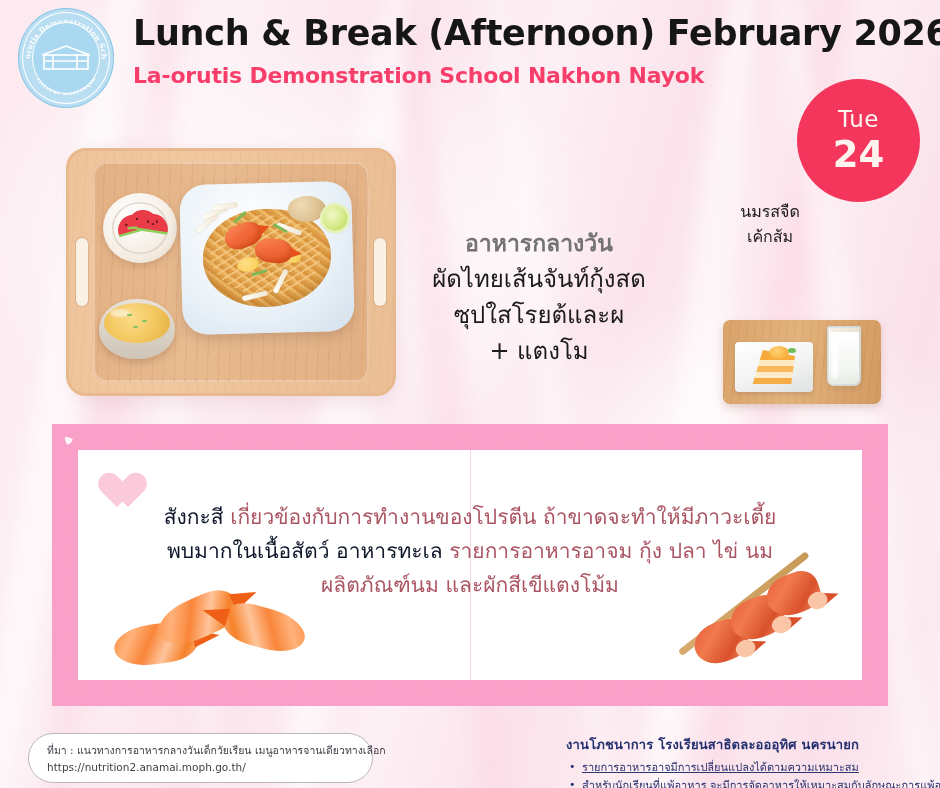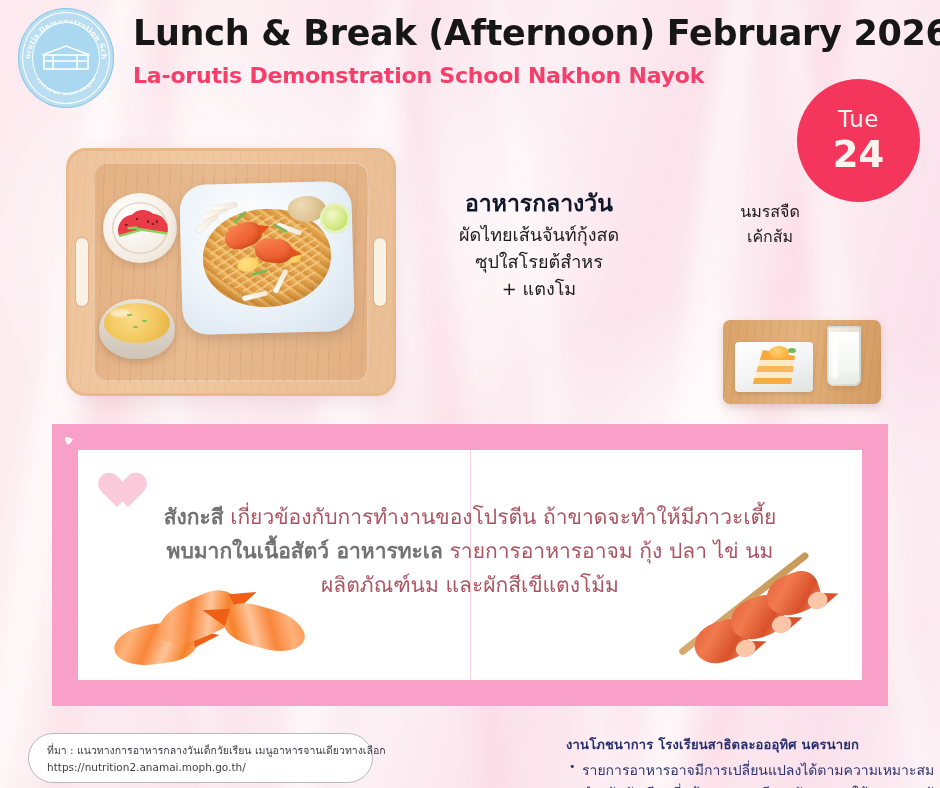--- a/index.html
+++ b/index.html
@@ -294,24 +294,25 @@
   }
   .egg.e1{ left:56px; top:74px; transform:rotate(-12deg);}
   .egg.e2{ left:98px; top:66px; transform:rotate(16deg);}
 
   
   .lunch-text {
     position: absolute; left: 404px; top: 186px; width: 270px;
     text-align: center;
   }
   .meal-head {
-    font-size: 23px; font-weight: 700; color: #0f172a;
+    font-size: 23px; font-weight: 700; color: #737373;
     line-height: 1.5;
-  }
-  .meal-line { font-size: 18px; color: #1b1b1b; line-height: 1.5; }
+    margin-top: 40px;
+  }
+  .meal-line { font-size: 24px; color: #1b1b1b; line-height: 1.5; }
 
   
   .snack-text {
     position: absolute; left: 690px; top: 200px; width: 160px;
     text-align: center;
   }
   .snack-head { font-size: 16px; font-weight: 700; color: #e8549a; line-height: 1.55; }
   .snack-line { font-size: 16px; color: #1b1b1b; line-height: 1.55; }
 
   
@@ -402,21 +403,21 @@
   .heart::before { transform: rotate(-45deg); transform-origin: 0 100%; }
   .heart::after  { transform: rotate(45deg);  transform-origin: 100% 100%; left: -2px;}
 
   .nutri-body {
     position: absolute; left: 0; right: 0; top: 50px;
     text-align: center;
     line-height: 1.62;
     font-size: 21px;
     z-index: 3;
   }
-  .nutri-body .em   { color: #737373; font-weight: 700; }
+  .nutri-body .em   { color: #0f172a; font-weight: 400; }
   .nutri-body .norm { color: #ab5563; }
 
   
   .shrimp-art-l { position:absolute; left: 36px; bottom: 4px; width: 190px; height: 92px; }
   .sh {
     position:absolute; width: 84px; height: 40px;
     border-radius: 42px 30px 34px 42px / 22px 20px 20px 22px;
     background: linear-gradient(120deg,#fb8d3e 0%,#ffb27a 22%,#f9863a 42%,#ffc49a 62%,#f58128 82%,#ffbf92 100%);
   }
   .sh .tail{
@@ -477,22 +478,22 @@
   }
   .credit {
     position: absolute; left: 566px; top: 734px; width: 360px;
   }
   .credit-title {
     font-size: 13px; font-weight: 700; color: #232f6e; letter-spacing: .2px;
     margin-bottom: 4px;
   }
   .credit-list { list-style: none; }
   .credit-list li {
-    font-size: 14px; color: #2b3570; line-height: 1.62;
-    position: relative; padding-left: 16px; white-space: nowrap;
+    font-size: 11px; color: #2b3570; line-height: 1.62;
+    position: relative; padding-left: 16px; white-space: nowrap; text-decoration: underline;
   }
   .credit-list li::before {
     content: "\2022"; position: absolute; left: 3px; top: -1px;
     color: #232f6e; font-size: 11px;
   }
 </style>
 </head>
 <body>
 
 <div class="bg">
@@ -589,21 +590,21 @@
       <div class="chive c1"></div>
       <div class="chive c2"></div>
       <div class="chive c3"></div>
     </div>
   </div>
 </div>
 
 <div class="lunch-text">
   <div class="meal-head">อาหารกลางวัน</div>
   <div class="meal-line">ผัดไทยเส้นจันท์กุ้งสด</div>
-  <div class="meal-line">ซุปใสโรยต้สำหร</div>
+  <div class="meal-line">ซุปใสโรยต้และผ</div>
   <div class="meal-line">+ แตงโม</div>
 </div>
 
 <div class="snack-text">
   <div class="snack-line">นมรสจืด</div>
   <div class="snack-line">เค้กส้ม</div>
 </div>
 
 <div class="snack-tray-wrap">
   <div class="snack-tray">

